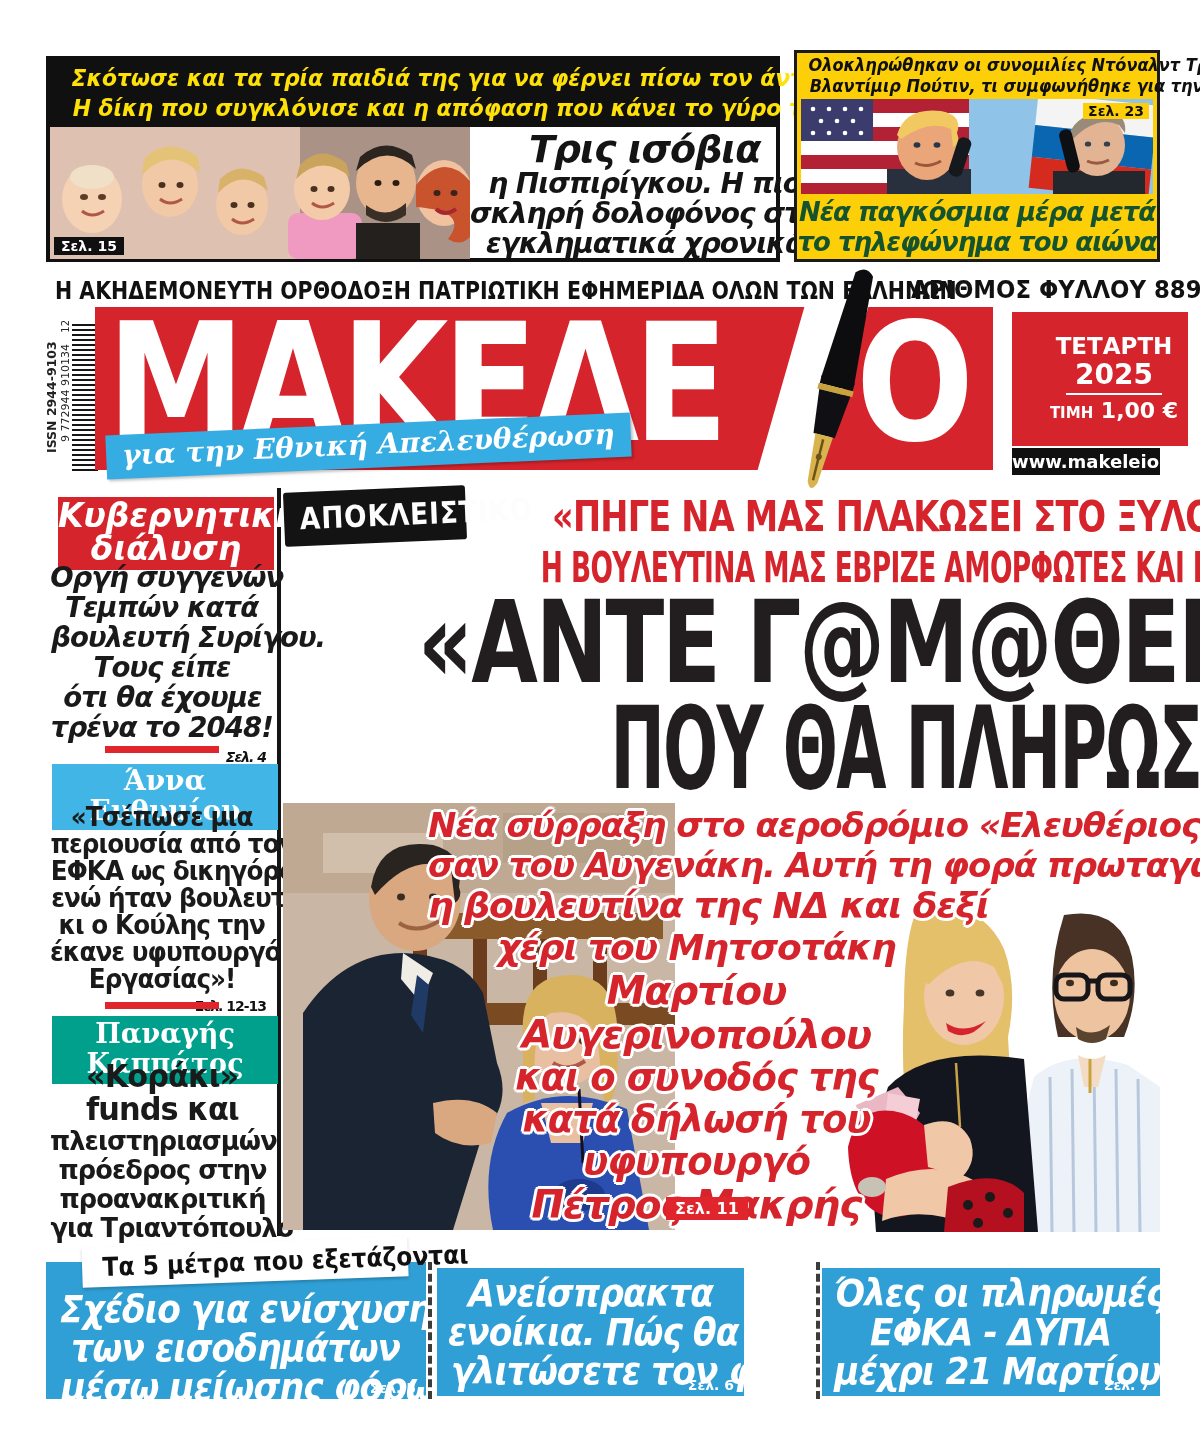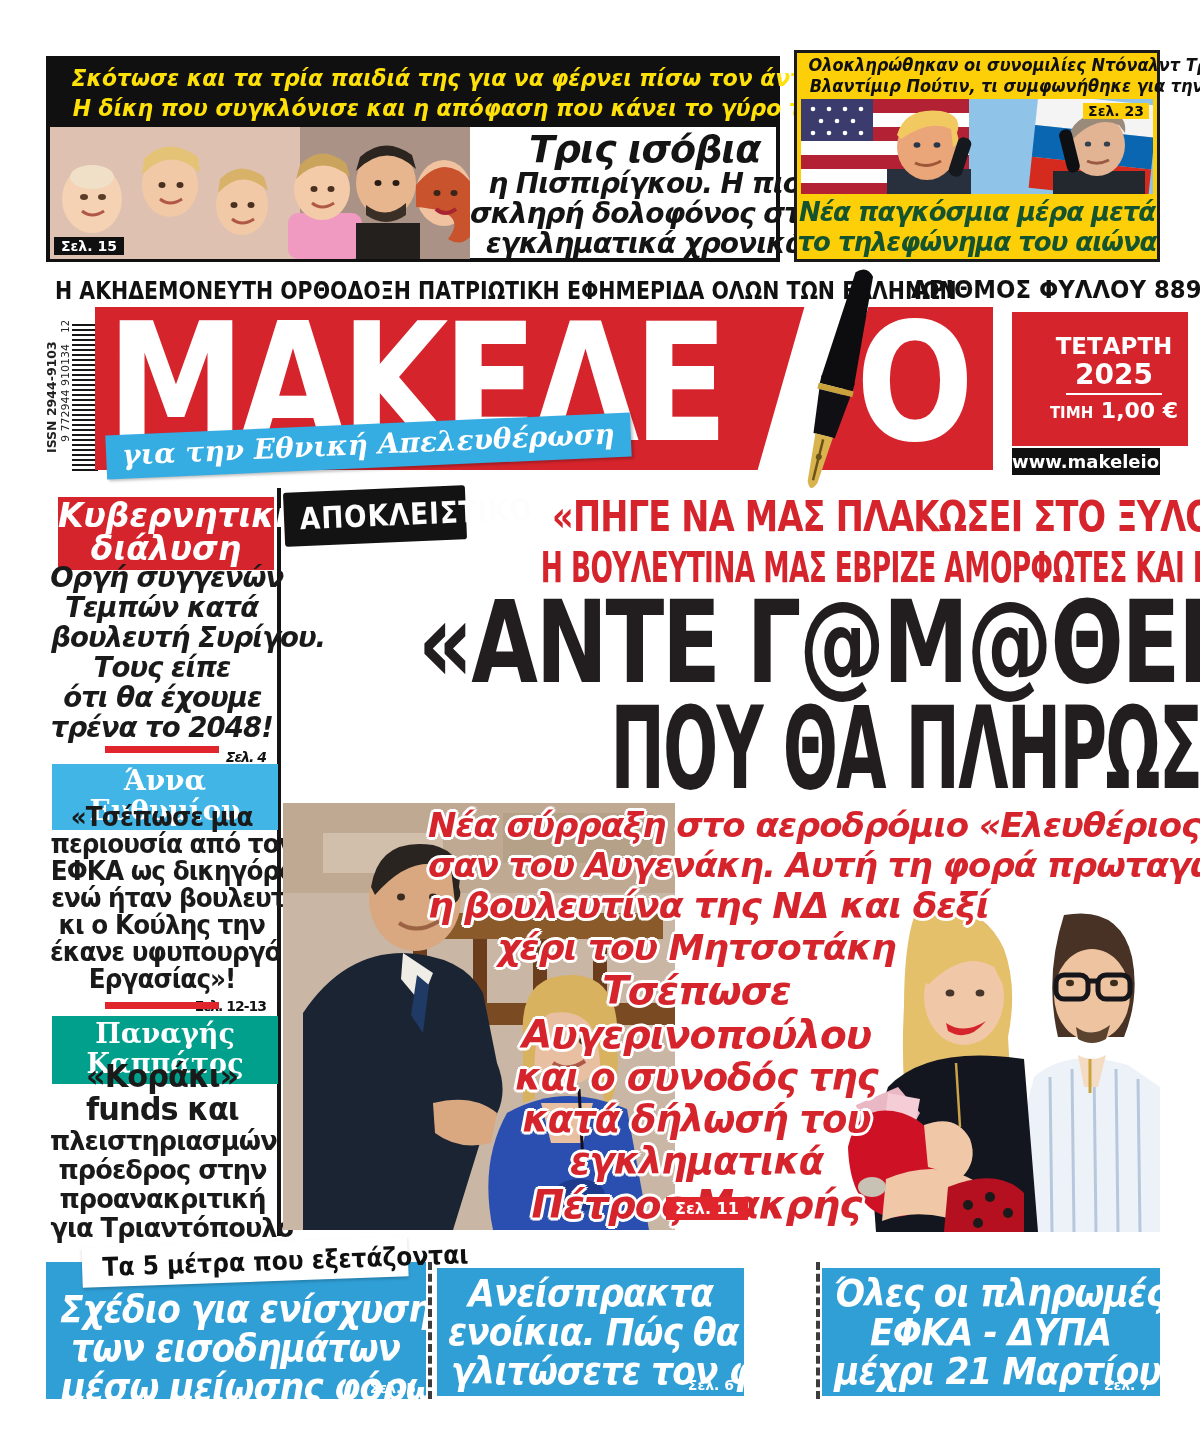--- a/index.html
+++ b/index.html
@@ -398,25 +398,25 @@
           <circle cx="180" cy="326" r="5" fill="#1a1a1a"></circle>
           <circle cx="150" cy="336" r="5" fill="#1a1a1a"></circle>
       </svg>
     </div>
     <div class="caption">
       <div class="cap-a nw">Νέα σύρραξη στο αεροδρόμιο «Ελευθέριος Βενιζέλος»</div>
       <div class="cap-a nw">σαν του Αυγενάκη. Αυτή τη φορά πρωταγωνιστές</div>
       <div class="cap-grp">
         <div class="cap-b nw">η βουλευτίνα της ΝΔ και δεξί</div>
         <div class="cap-b nw">χέρι του Μητσοτάκη</div>
-        <div class="cap-c nw">Τσέπωσε</div>
+        <div class="cap-c nw">Μαρτίου</div>
         <div class="cap-c nw">Αυγερινοπούλου</div>
         <div class="cap-d nw">και ο συνοδός της</div>
         <div class="cap-d nw">κατά δήλωσή του</div>
-        <div class="cap-d nw">εγκληματικά</div>
+        <div class="cap-d nw">υφυπουργό</div>
         <div class="cap-c nw">Πέτρος Μακρής</div>
       </div>
     </div>
     <span class="pg-red">Σελ. 11</span>
   </div>
 
   <div class="abs strip s1">
     <div class="s-label"><span class="ib">Τα 5 μέτρα που εξετάζονται</span></div>
     <div class="hl-wrap">
       <div class="hl"><span class="ib">Σχέδιο για ενίσχυση</span></div>

